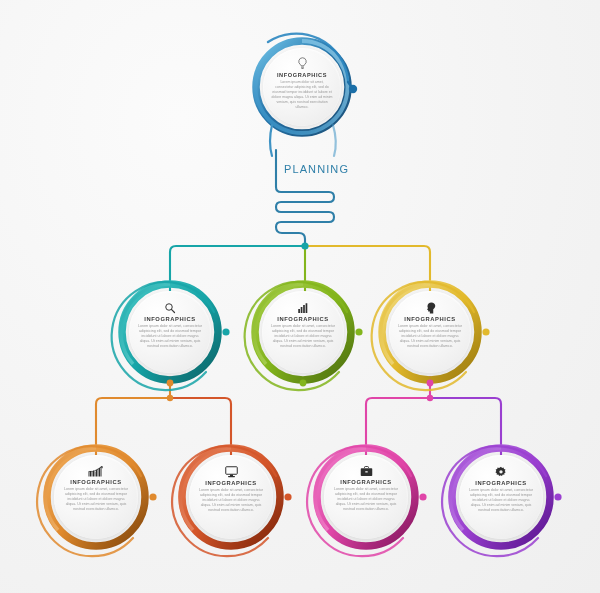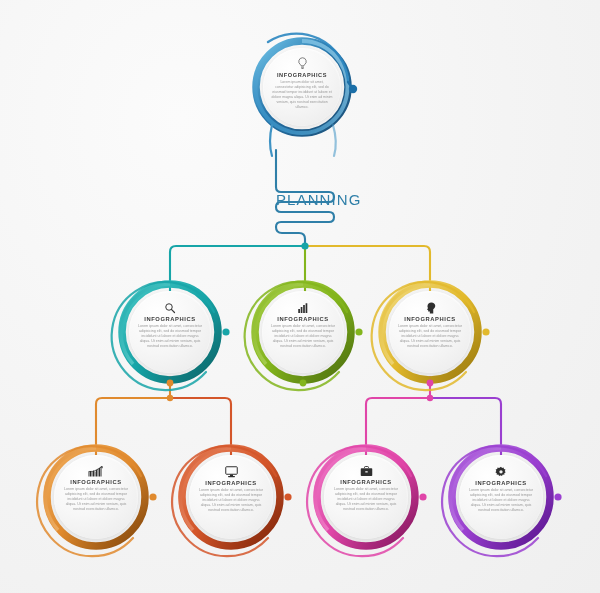--- a/index.html
+++ b/index.html
@@ -55,27 +55,26 @@
   .bot-node { width: 84px; height: 84px; padding-top: 11px; }
   .bot-node .ttl { font-size: 5.8px; margin-top: 2px; }
   .bot-node .bdy { font-size: 3.6px; line-height: 1.42; margin-top: 2px; width: 68px; }
   #bot-0 { left: 54px; top: 455px; }
   #bot-1 { left: 189px; top: 455px; }
   #bot-2 { left: 324px; top: 455px; }
   #bot-3 { left: 459px; top: 455px; }
 
   #planning-label {
     position: absolute;
-    left: 276px; top: 163px;
-    font-size: 15px;
+    left: 284px; top: 163px;
+    font-size: 11px;
     letter-spacing: 1.1px;
     color: #2f7fa8;
     z-index: 7;
     white-space: nowrap;
-    margin-top: 28px;
   }
 </style>
 </head>
 <body>
 
 <div id="stage">
 
   <svg id="svg-layer" viewBox="0 0 600 593">
     <defs>
       <linearGradient id="g-bulb" x1="0" y1="0" x2="1" y2="1">

